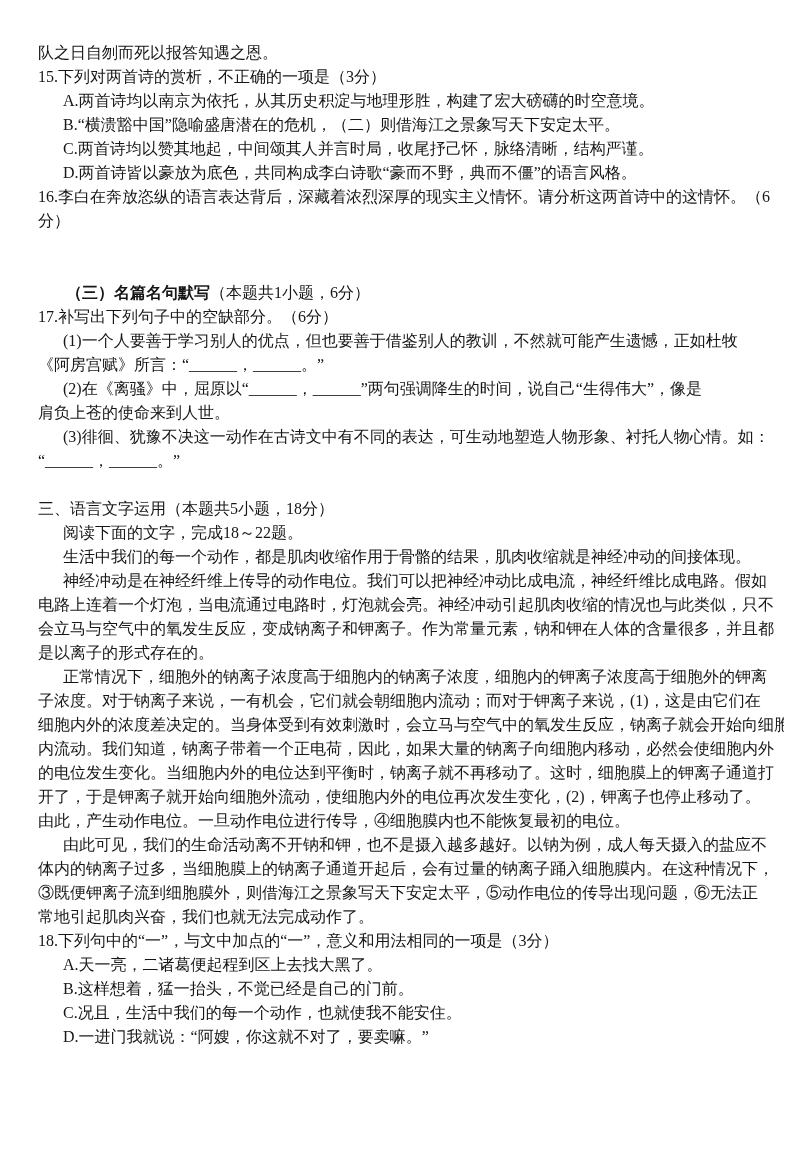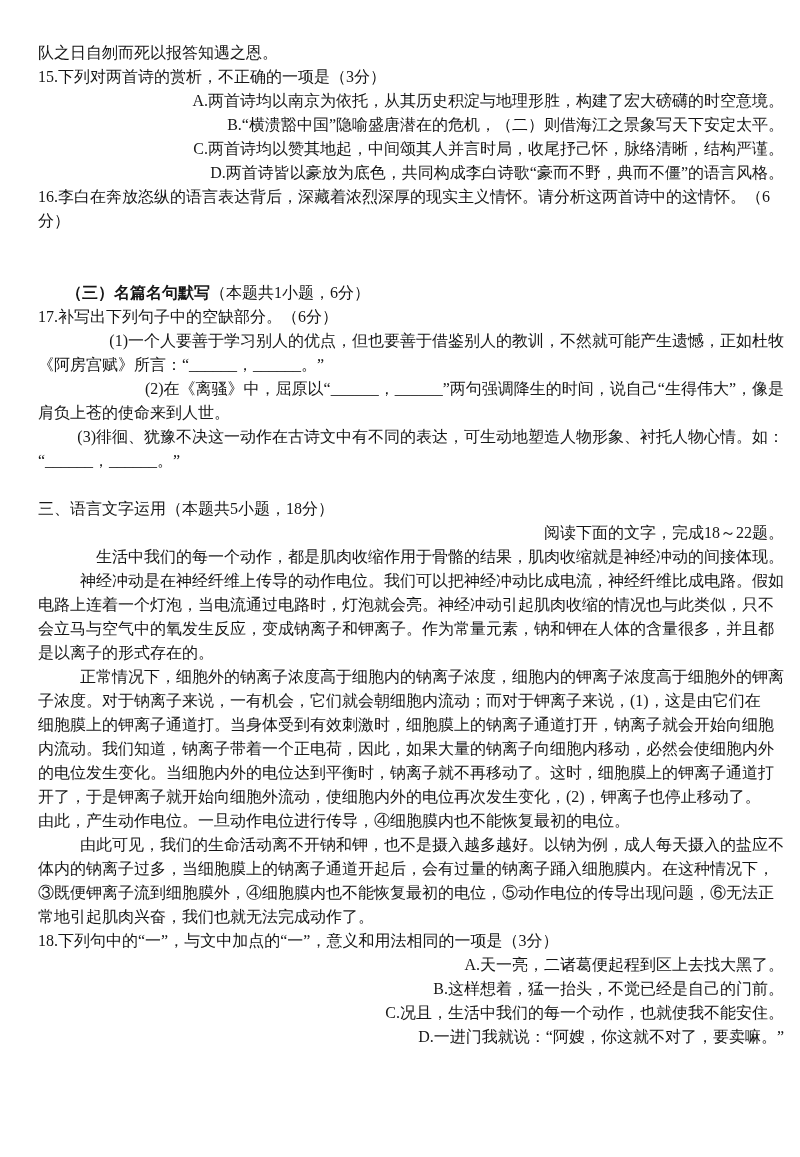--- a/index.html
+++ b/index.html
@@ -22,21 +22,20 @@
     font-size: 16px;
     line-height: 24px;
   }
   .line {
     height: 24px;
     white-space: nowrap;
     overflow: hidden;
   }
   .line.indent {
     padding-left: 25px;
-    text-align: right;
   }
   .bold {
     font-weight: bold;
     margin-left: 28px;
   }
 </style>
 </head>
 <body>
 
 <div class="page">
@@ -62,28 +61,28 @@
       <div class="line">&nbsp;</div>
       <div class="line">三、语言文字运用（本题共5小题，18分）</div>
       <div class="line indent">阅读下面的文字，完成18～22题。</div>
       <div class="line indent">生活中我们的每一个动作，都是肌肉收缩作用于骨骼的结果，肌肉收缩就是神经冲动的间接体现。</div>
       <div class="line indent">神经冲动是在神经纤维上传导的动作电位。我们可以把神经冲动比成电流，神经纤维比成电路。假如</div>
       <div class="line">电路上连着一个灯泡，当电流通过电路时，灯泡就会亮。神经冲动引起肌肉收缩的情况也与此类似，只不</div>
       <div class="line">会立马与空气中的氧发生反应，变成钠离子和钾离子。作为常量元素，钠和钾在人体的含量很多，并且都</div>
       <div class="line">是以离子的形式存在的。</div>
       <div class="line indent">正常情况下，细胞外的钠离子浓度高于细胞内的钠离子浓度，细胞内的钾离子浓度高于细胞外的钾离</div>
       <div class="line">子浓度。对于钠离子来说，一有机会，它们就会朝细胞内流动；而对于钾离子来说，(1)，这是由它们在</div>
-      <div class="line">细胞膜上的钾离子通道打。当身体受到有效刺激时，细胞膜上的钠离子通道打开，钠离子就会开始向细胞</div>
+      <div class="line">细胞内外的浓度差决定的。当身体受到有效刺激时，会立马与空气中的氧发生反应，钠离子就会开始向细胞</div>
       <div class="line">内流动。我们知道，钠离子带着一个正电荷，因此，如果大量的钠离子向细胞内移动，必然会使细胞内外</div>
       <div class="line">的电位发生变化。当细胞内外的电位达到平衡时，钠离子就不再移动了。这时，细胞膜上的钾离子通道打</div>
       <div class="line">开了，于是钾离子就开始向细胞外流动，使细胞内外的电位再次发生变化，(2)，钾离子也停止移动了。</div>
       <div class="line">由此，产生动作电位。一旦动作电位进行传导，④细胞膜内也不能恢复最初的电位。</div>
       <div class="line indent">由此可见，我们的生命活动离不开钠和钾，也不是摄入越多越好。以钠为例，成人每天摄入的盐应不</div>
       <div class="line">体内的钠离子过多，当细胞膜上的钠离子通道开起后，会有过量的钠离子踊入细胞膜内。在这种情况下，</div>
-      <div class="line">③既便钾离子流到细胞膜外，④细胞膜内也不能恢复最初的电位，⑤动作电位的传导出现问题，⑥无法正</div>
+      <div class="line">③既便钾离子流到细胞膜外，则借海江之景象写天下安定太平，⑤动作电位的传导出现问题，⑥无法正</div>
       <div class="line">常地引起肌肉兴奋，我们也就无法完成动作了。</div>
       <div class="line">18.下列句中的“一”，与文中加点的“一”，意义和用法相同的一项是（3分）</div>
       <div class="line indent">A.天一亮，二诸葛便起程到区上去找大黑了。</div>
       <div class="line indent">B.这样想着，猛一抬头，不觉已经是自己的门前。</div>
       <div class="line indent">C.况且，生活中我们的每一个动作，也就使我不能安住。</div>
       <div class="line indent">D.一进门我就说：“阿嫂，你这就不对了，要卖嘛。”</div>
     </div>
 </div>
 
 </body></html>

